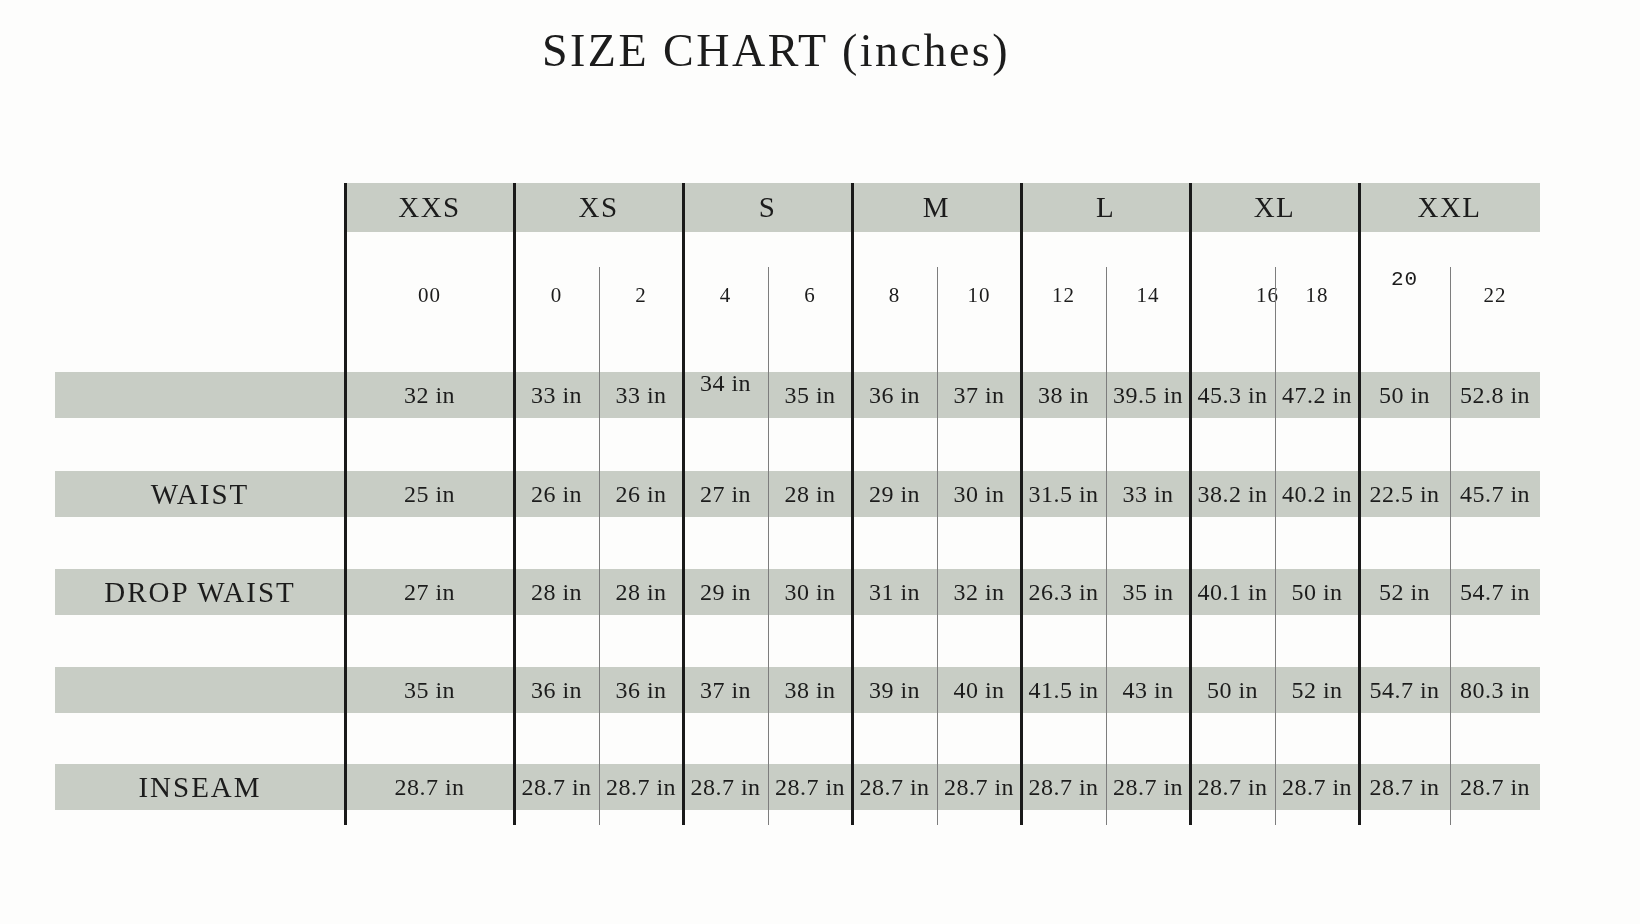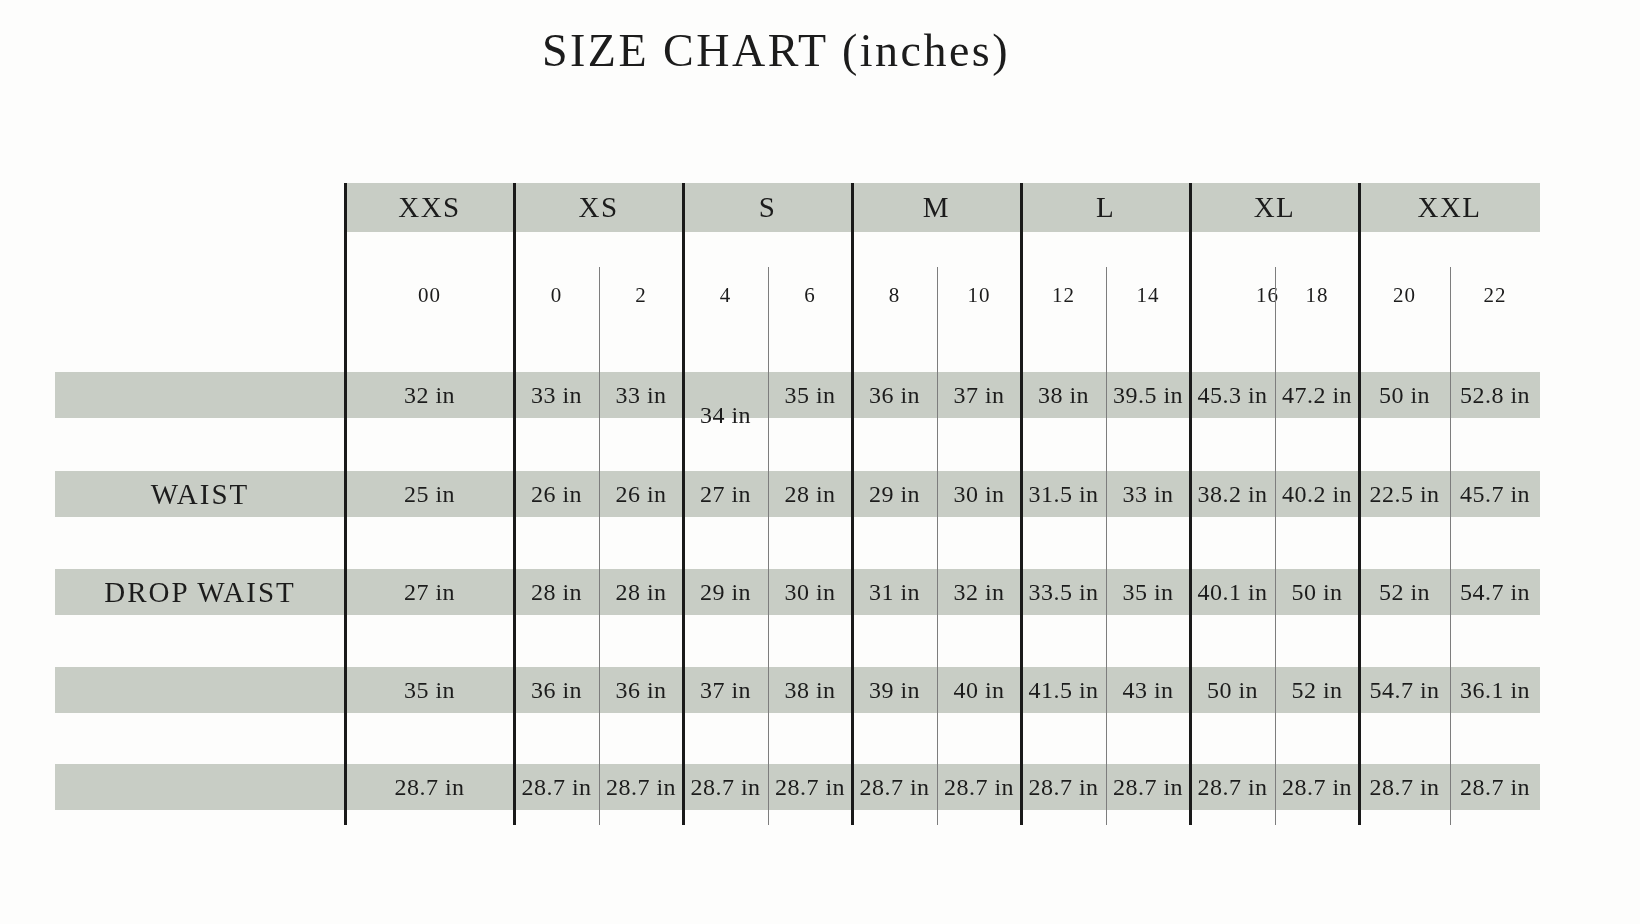--- a/index.html
+++ b/index.html
@@ -53,27 +53,27 @@
       <div class="cell numeric-size" style="left: 514px; top: 272px; width: 85px; height: 46px;">0</div>
       <div class="cell numeric-size" style="left: 599px; top: 272px; width: 84px; height: 46px;">2</div>
       <div class="cell numeric-size" style="left: 683px; top: 272px; width: 85px; height: 46px;">4</div>
       <div class="cell numeric-size" style="left: 768px; top: 272px; width: 84px; height: 46px;">6</div>
       <div class="cell numeric-size" style="left: 852px; top: 272px; width: 85px; height: 46px;">8</div>
       <div class="cell numeric-size" style="left: 937px; top: 272px; width: 84px; height: 46px;">10</div>
       <div class="cell numeric-size" style="left: 1021px; top: 272px; width: 85px; height: 46px;">12</div>
       <div class="cell numeric-size" style="left: 1106px; top: 272px; width: 84px; height: 46px;">14</div>
       <div class="cell numeric-size" style="left: 1190px; top: 272px; width: 85px; height: 46px; margin-left: 35px;">16</div>
       <div class="cell numeric-size" style="left: 1275px; top: 272px; width: 84px; height: 46px;">18</div>
-      <div class="cell numeric-size" style="left: 1359px; top: 272px; width: 91px; height: 46px;">20</div>
+      <div class="cell numeric-size" style="left: 1359px; top: 256px; width: 91px; height: 46px; font-family: Liberation Mono, monospace;">20</div>
       <div class="cell numeric-size" style="left: 1450px; top: 272px; width: 90px; height: 46px;">22</div>
       <div class="band" style="left: 55px; top: 372px; width: 1485px; height: 46px;"></div>
       <div class="cell value" style="left: 345px; top: 372px; width: 169px; height: 46px;">32 in</div>
       <div class="cell value" style="left: 514px; top: 372px; width: 85px; height: 46px;">33 in</div>
       <div class="cell value" style="left: 599px; top: 372px; width: 84px; height: 46px;">33 in</div>
-      <div class="cell value" style="left: 683px; top: 392px; width: 85px; height: 46px;">34 in</div>
+      <div class="cell value" style="left: 683px; top: 360px; width: 85px; height: 46px;">34 in</div>
       <div class="cell value" style="left: 768px; top: 372px; width: 84px; height: 46px;">35 in</div>
       <div class="cell value" style="left: 852px; top: 372px; width: 85px; height: 46px;">36 in</div>
       <div class="cell value" style="left: 937px; top: 372px; width: 84px; height: 46px;">37 in</div>
       <div class="cell value" style="left: 1021px; top: 372px; width: 85px; height: 46px;">38 in</div>
       <div class="cell value" style="left: 1106px; top: 372px; width: 84px; height: 46px; text-align: right;">39.5 in</div>
       <div class="cell value" style="left: 1190px; top: 372px; width: 85px; height: 46px;">45.3 in</div>
       <div class="cell value" style="left: 1275px; top: 372px; width: 84px; height: 46px;">47.2 in</div>
       <div class="cell value" style="left: 1359px; top: 372px; width: 91px; height: 46px;">50 in</div>
       <div class="cell value" style="left: 1450px; top: 372px; width: 90px; height: 46px;">52.8 in</div>
       <div class="band" style="left: 55px; top: 471px; width: 1485px; height: 46px;"></div>
@@ -93,41 +93,42 @@
       <div class="cell value" style="left: 1450px; top: 471px; width: 90px; height: 46px;">45.7 in</div>
       <div class="band" style="left: 55px; top: 569px; width: 1485px; height: 46px;"></div>
       <div class="cell row-label" style="left: 55px; top: 569px; width: 290px; height: 46px;">DROP WAIST</div>
       <div class="cell value" style="left: 345px; top: 569px; width: 169px; height: 46px;">27 in</div>
       <div class="cell value" style="left: 514px; top: 569px; width: 85px; height: 46px;">28 in</div>
       <div class="cell value" style="left: 599px; top: 569px; width: 84px; height: 46px;">28 in</div>
       <div class="cell value" style="left: 683px; top: 569px; width: 85px; height: 46px;">29 in</div>
       <div class="cell value" style="left: 768px; top: 569px; width: 84px; height: 46px;">30 in</div>
       <div class="cell value" style="left: 852px; top: 569px; width: 85px; height: 46px;">31 in</div>
       <div class="cell value" style="left: 937px; top: 569px; width: 84px; height: 46px;">32 in</div>
-      <div class="cell value" style="left: 1021px; top: 569px; width: 85px; height: 46px;">33.5 in</div>
+      <div class="cell value" style="left: 1021px; top: 569px; width: 85px; height: 46px;">26.3 in</div>
       <div class="cell value" style="left: 1106px; top: 569px; width: 84px; height: 46px;">35 in</div>
       <div class="cell value" style="left: 1190px; top: 569px; width: 85px; height: 46px;">40.1 in</div>
       <div class="cell value" style="left: 1275px; top: 569px; width: 84px; height: 46px;">50 in</div>
       <div class="cell value" style="left: 1359px; top: 569px; width: 91px; height: 46px;">52 in</div>
       <div class="cell value" style="left: 1450px; top: 569px; width: 90px; height: 46px;">54.7 in</div>
       <div class="band" style="left: 55px; top: 667px; width: 1485px; height: 46px;"></div>
       <div class="cell value" style="left: 345px; top: 667px; width: 169px; height: 46px;">35 in</div>
       <div class="cell value" style="left: 514px; top: 667px; width: 85px; height: 46px;">36 in</div>
       <div class="cell value" style="left: 599px; top: 667px; width: 84px; height: 46px;">36 in</div>
       <div class="cell value" style="left: 683px; top: 667px; width: 85px; height: 46px;">37 in</div>
       <div class="cell value" style="left: 768px; top: 667px; width: 84px; height: 46px;">38 in</div>
       <div class="cell value" style="left: 852px; top: 667px; width: 85px; height: 46px;">39 in</div>
       <div class="cell value" style="left: 937px; top: 667px; width: 84px; height: 46px;">40 in</div>
       <div class="cell value" style="left: 1021px; top: 667px; width: 85px; height: 46px;">41.5 in</div>
       <div class="cell value" style="left: 1106px; top: 667px; width: 84px; height: 46px;">43 in</div>
       <div class="cell value" style="left: 1190px; top: 667px; width: 85px; height: 46px;">50 in</div>
       <div class="cell value" style="left: 1275px; top: 667px; width: 84px; height: 46px;">52 in</div>
       <div class="cell value" style="left: 1359px; top: 667px; width: 91px; height: 46px;">54.7 in</div>
-      <div class="cell value" style="left: 1450px; top: 667px; width: 90px; height: 46px;">36.1 in</div>
+      <div class="cell value" style="left: 1450px; top: 667px; width: 90px; height: 46px;">80.3 in</div>
       <div class="band" style="left: 55px; top: 764px; width: 1485px; height: 46px;"></div>
+      <div class="cell row-label" style="left: 55px; top: 764px; width: 290px; height: 46px;">INSEAM</div>
       <div class="cell value" style="left: 345px; top: 764px; width: 169px; height: 46px;">28.7 in</div>
       <div class="cell value" style="left: 514px; top: 764px; width: 85px; height: 46px;">28.7 in</div>
       <div class="cell value" style="left: 599px; top: 764px; width: 84px; height: 46px;">28.7 in</div>
       <div class="cell value" style="left: 683px; top: 764px; width: 85px; height: 46px;">28.7 in</div>
       <div class="cell value" style="left: 768px; top: 764px; width: 84px; height: 46px;">28.7 in</div>
       <div class="cell value" style="left: 852px; top: 764px; width: 85px; height: 46px;">28.7 in</div>
       <div class="cell value" style="left: 937px; top: 764px; width: 84px; height: 46px;">28.7 in</div>
       <div class="cell value" style="left: 1021px; top: 764px; width: 85px; height: 46px;">28.7 in</div>
       <div class="cell value" style="left: 1106px; top: 764px; width: 84px; height: 46px;">28.7 in</div>
       <div class="cell value" style="left: 1190px; top: 764px; width: 85px; height: 46px;">28.7 in</div>

